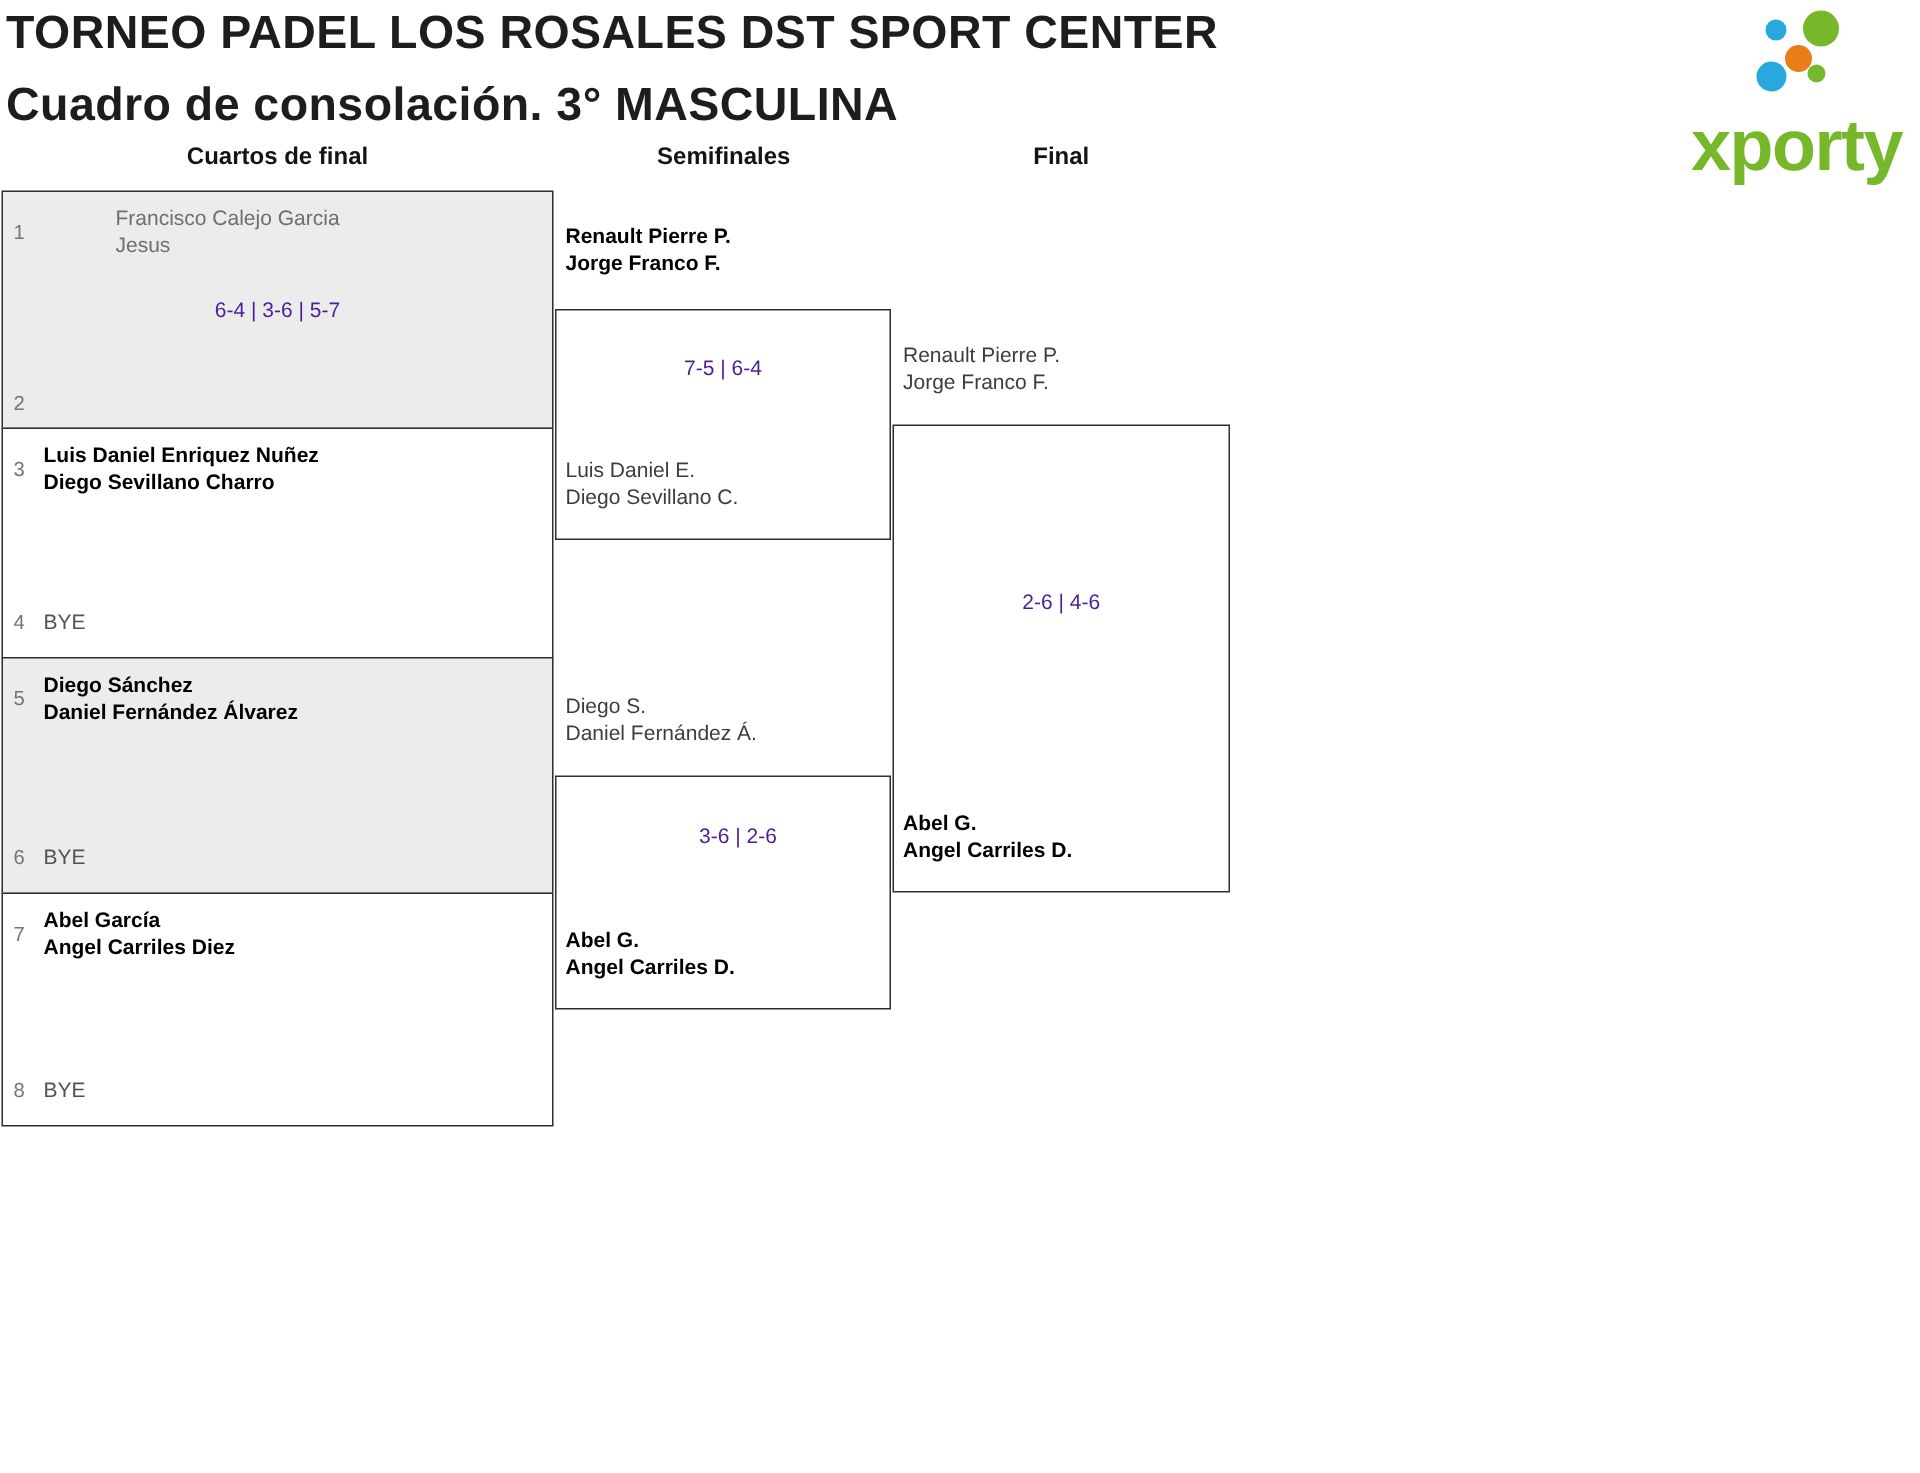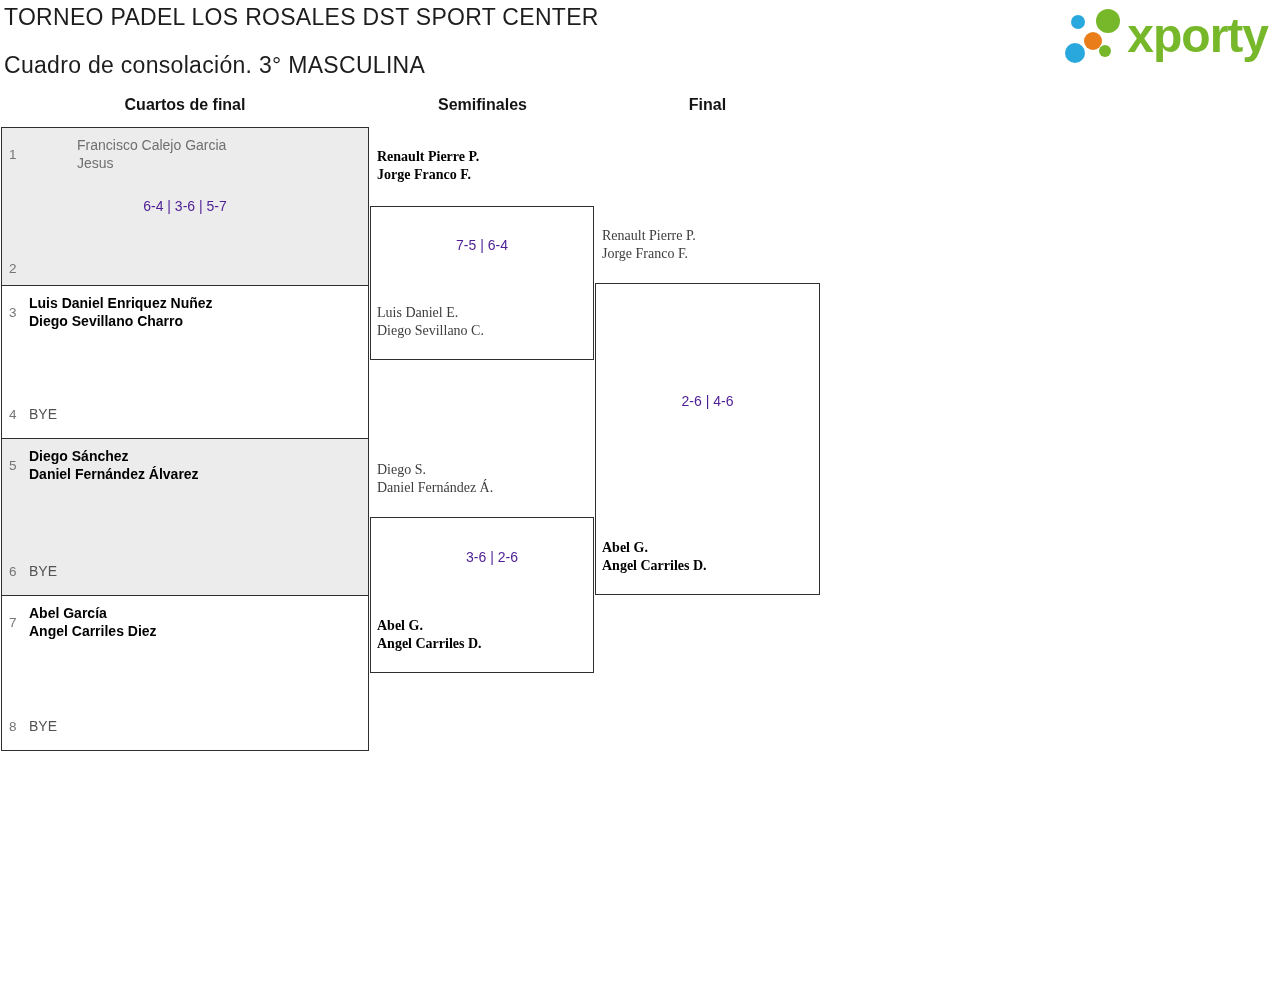--- a/index.html
+++ b/index.html
@@ -1,44 +1,44 @@
 <!DOCTYPE html>
 <html><head>
 <meta charset="utf-8">
 <style>
   html,body{margin:0;padding:0;background:#fff;}
   #app{position:relative;width:1280px;height:982px;background:#fff;overflow:hidden;
        font-family:"Liberation Sans",sans-serif;}
 
   
-  .title{position:absolute;left:4px;font-size:23px;font-weight:400;color:#1d1d1d;
+  .title{position:absolute;left:4px;font-size:31px;font-weight:700;color:#1d1d1d;
          letter-spacing:.3px;white-space:nowrap;}
   .logo{position:absolute;top:6px;right:12px;display:flex;align-items:center;gap:6px;
-        text-decoration:none;cursor:pointer;}
+        text-decoration:none;cursor:pointer;flex-direction:column;}
   .logotext{font-size:48px;font-weight:700;color:#76b82a;letter-spacing:-1px;line-height:60px;}
 
   
   .rh{position:absolute;top:96px;text-align:center;font-size:16px;font-weight:700;color:#141414;}
 
   
   .box{position:absolute;border:1px solid #2f2f2f;box-sizing:border-box;background:#fff;}
   .box.shade{background:#ececec;}
   .box.hollow{background:transparent;}
 
   
   .trow{position:absolute;left:7px;right:8px;display:flex;align-items:center;gap:5px;}
   .seed{flex:none;width:15px;font-size:13.5px;color:#757575;text-align:left;}
   .tname{font-size:14px;line-height:18px;color:#000;white-space:nowrap;}
   .win .tname,.tname.win{font-weight:700;color:#000;}
   .dim .tname{color:#6f6f6f;margin-left:48px;}
   .lost .tname{color:#3d3d3d;}
   .bye .tname{color:#525252;}
 
   
-  .flabel{position:absolute;font-family:Liberation Serif, serif;}
+  .flabel{position:absolute;}
 
   .score{position:absolute;text-align:center;font-size:14px;line-height:18px;color:#4c1d95;}
 </style>
 </head>
 <body>
 
 <div id="app">
 
   <div class="title" style="top:4px">TORNEO PADEL LOS ROSALES DST SPORT CENTER</div>
   <div class="title" style="top:52px">Cuadro de consolación. 3° MASCULINA</div>

